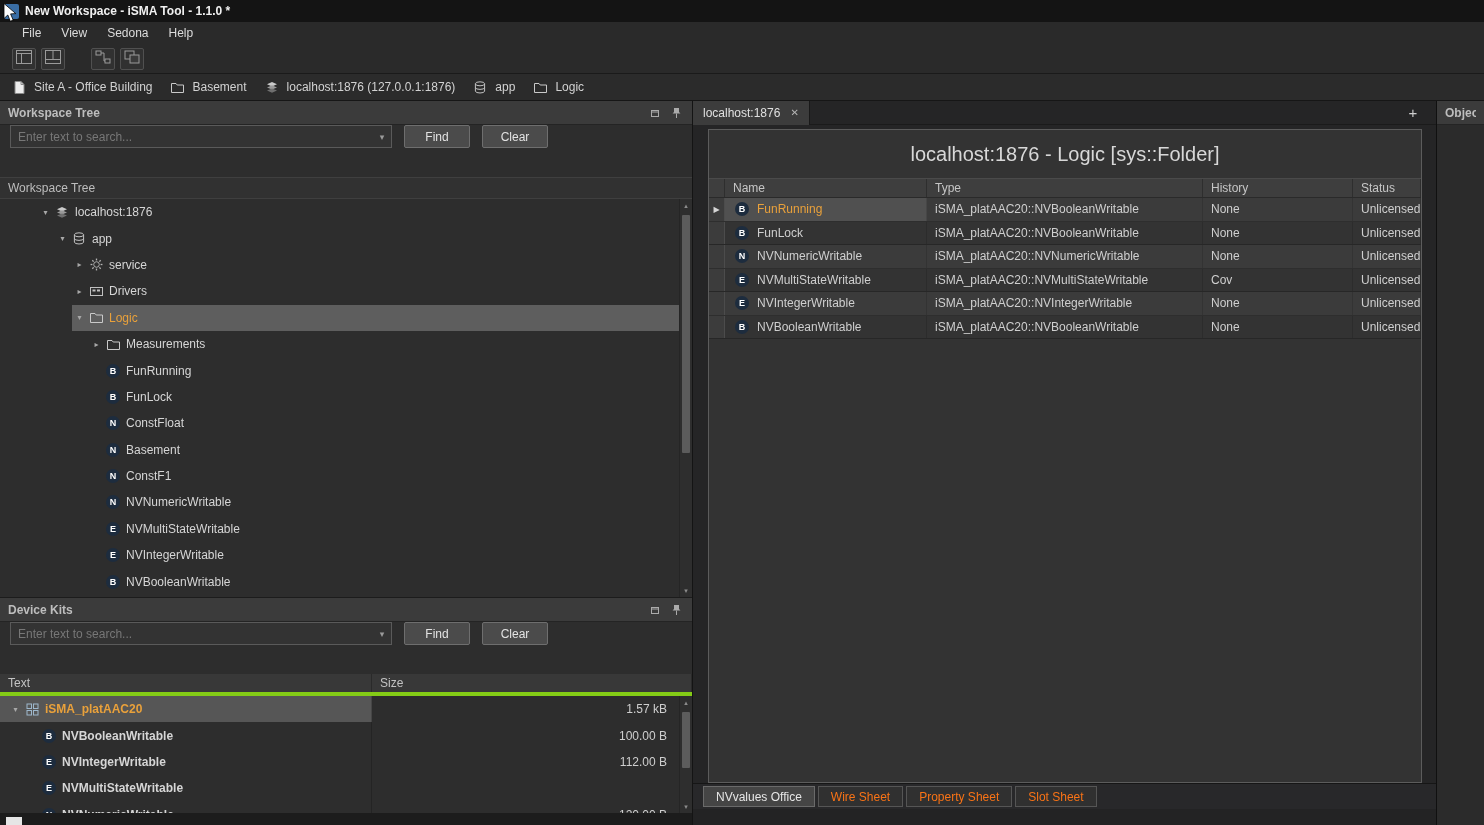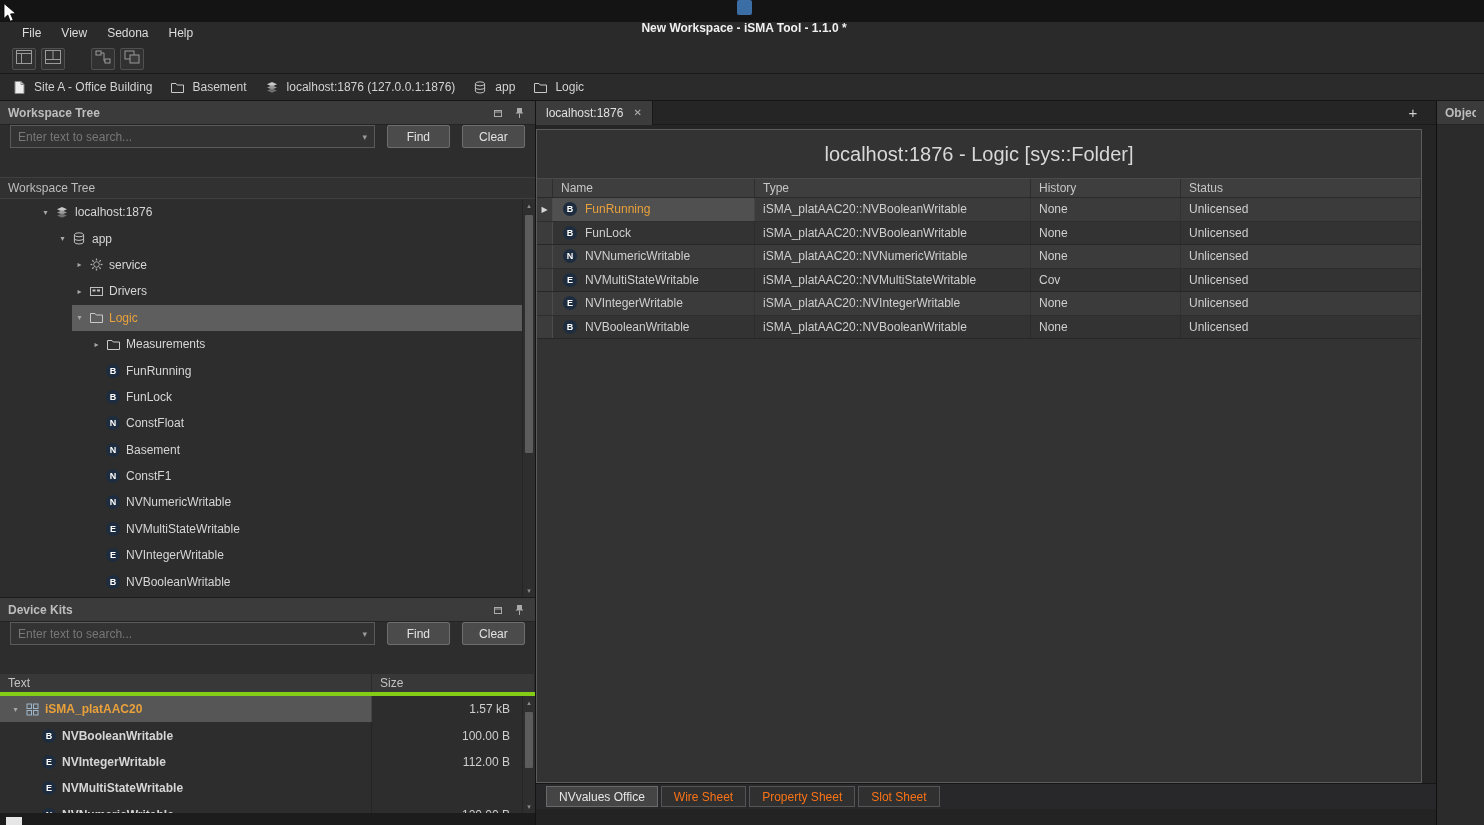--- a/index.html
+++ b/index.html
@@ -1,34 +1,34 @@
 <!DOCTYPE html>
 <html><head>
 <meta charset="utf-8">
 <style>
   *{box-sizing:border-box;margin:0;padding:0;}
   html,body{width:1484px;height:825px;}
   body{background:#1e1e1e;font-family:"Liberation Sans",sans-serif;font-size:12px;color:#d4d4d4;overflow:hidden;position:relative;}
 
   
-  .titlebar{height:22px;background:#141414;display:flex;align-items:center;gap:6px;padding-left:4px;flex-direction:column;}
+  .titlebar{height:22px;background:#141414;display:flex;align-items:center;gap:6px;padding-left:4px;}
   .app-icon{width:15px;height:15px;background:#3a6ea5;border-radius:2px;flex:0 0 auto;}
   .titlebar .title{color:#f0f0f0;font-weight:bold;}
   .cursor{position:absolute;top:3px;left:3px;z-index:1000;pointer-events:none;}
   .menubar{height:22px;background:#2a2a2a;display:flex;align-items:center;padding-left:12px;}
   .menu-item{padding:2px 10px;color:#dcdcdc;cursor:default;}
   .toolbar{height:30px;background:#2a2a2a;display:flex;align-items:center;padding-left:12px;gap:5px;border-bottom:1px solid #1a1a1a;}
   .tool-btn{width:24px;height:22px;display:flex;align-items:center;justify-content:center;border:1px solid #505050;background:#313131;border-radius:2px;}
   .tool-gap{width:16px;}
   .breadcrumb{height:27px;background:#2b2b2b;display:flex;align-items:center;padding-left:10px;gap:16px;border-bottom:1px solid #161616;}
   .crumb{display:flex;align-items:center;gap:6px;color:#d2d2d2;}
 
   
   .content{display:flex;height:724px;}
-  .left{width:536px;display:flex;flex-direction:column;border-right:1px solid #141414;background:#2d2d2d;}
+  .left{width:693px;display:flex;flex-direction:column;border-right:1px solid #141414;background:#2d2d2d;}
   .panel{display:flex;flex-direction:column;overflow:hidden;}
   .panel.wtree{height:496px;}
   .panel.kits{height:216px;border-top:1px solid #1c1c1c;}
   .panel-header{height:24px;background:#3b3b3b;display:flex;align-items:center;padding:0 8px;color:#bdbdbd;font-weight:bold;border-bottom:1px solid #242424;flex:0 0 auto;}
   .ph-title{flex:1;overflow:hidden;white-space:nowrap;}
   .ph-btn{width:16px;height:16px;display:flex;align-items:center;justify-content:center;margin-left:5px;}
   .search-row{height:52px;display:flex;align-items:flex-start;padding:0 10px;gap:12px;flex:0 0 auto;}
   .search-box{width:382px;height:23px;background:#333;border:1px solid #5a5a5a;display:flex;align-items:center;}
   .search-box input{flex:1;min-width:0;background:transparent;border:none;outline:none;color:#cfcfcf;font-family:inherit;font-size:12px;padding:0 7px;}
   .search-box input::placeholder{color:#777;}
@@ -67,21 +67,21 @@
   .kit-label{padding-left:4px;white-space:nowrap;color:#d6d6d6;font-weight:bold;}
   .bottom-strip{height:12px;background:#1c1c1c;display:flex;align-items:flex-end;padding-left:6px;}
   .white-sliver{width:16px;height:8px;background:#e6e6e6;}
 
   
   .main{flex:1;min-width:0;display:flex;flex-direction:column;background:#252526;}
   .tabbar{height:24px;background:#252526;display:flex;align-items:center;border-bottom:1px solid #1b1b1b;flex:0 0 auto;}
   .tab{height:24px;background:#3c3c3c;display:flex;align-items:center;gap:10px;padding:0 10px;color:#e0e0e0;border-right:1px solid #191919;}
   .tab .close{color:#b5b5b5;font-size:10px;}
   .tab-plus{margin-left:auto;margin-right:14px;color:#cfcfcf;font-size:15px;width:18px;text-align:center;}
-  .doc{margin:4px 14px 0 0;border:1px solid #5c5c5c;background:#333;height:654px;overflow:hidden;flex:0 0 auto;}
+  .doc{margin:4px 14px 0 15px;border:1px solid #5c5c5c;background:#333;height:654px;overflow:hidden;flex:0 0 auto;}
   .doc-title{text-align:center;padding:13px 0 12px;font-size:20px;color:#d8d8d8;}
   .grid-head{display:grid;grid-template-columns:16px 202px 276px 150px 1fr;height:20px;background:#3e3e3e;border-top:1px solid #4a4a4a;border-bottom:1px solid #2a2a2a;}
   .gh-cell{display:flex;align-items:center;padding-left:8px;color:#c6c6c6;border-right:1px solid #2e2e2e;overflow:hidden;white-space:nowrap;}
   .gh-gutter{border-right:1px solid #2e2e2e;background:#3e3e3e;}
   .trow{display:grid;grid-template-columns:16px 202px 276px 150px 1fr;height:23.5px;border-bottom:1px solid rgba(0,0,0,.22);}
   .cell{display:flex;align-items:center;padding-left:8px;color:#cfcfcf;overflow:hidden;white-space:nowrap;border-right:1px solid rgba(0,0,0,.12);}
   .gutter{background:#3c3c3c;border-right:1px solid #4c4c4c;display:flex;align-items:center;justify-content:center;color:#d6d6d6;font-size:8px;}
   .name-cell{gap:6px;}
   .trow.selected .name-cell{background:#505050;}
   .trow.selected .name-label{color:#e9a13b;}

